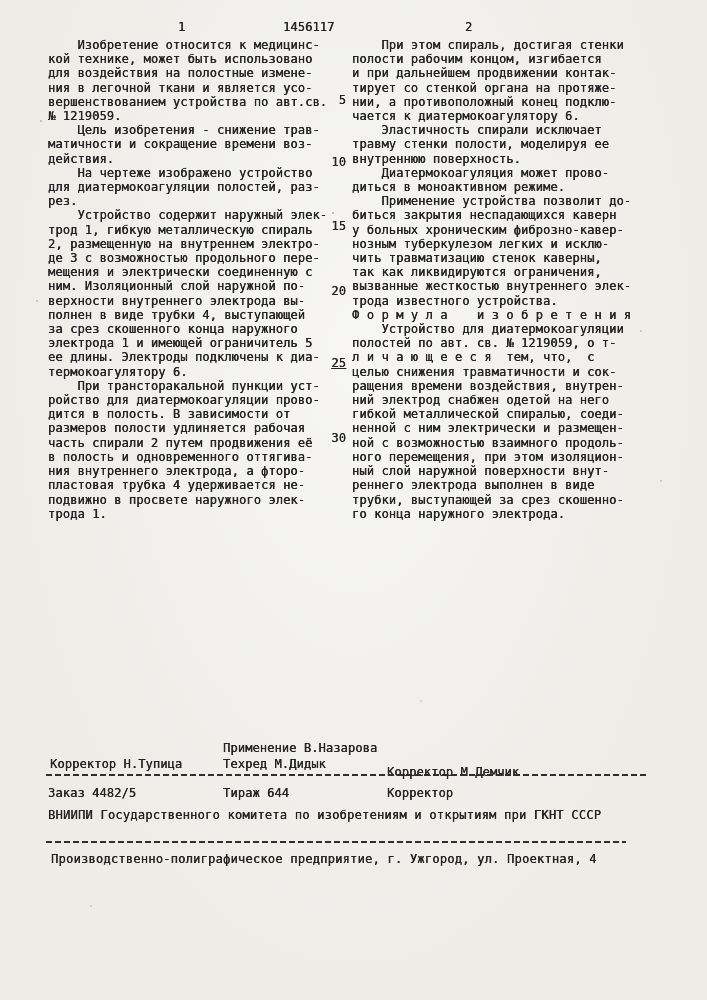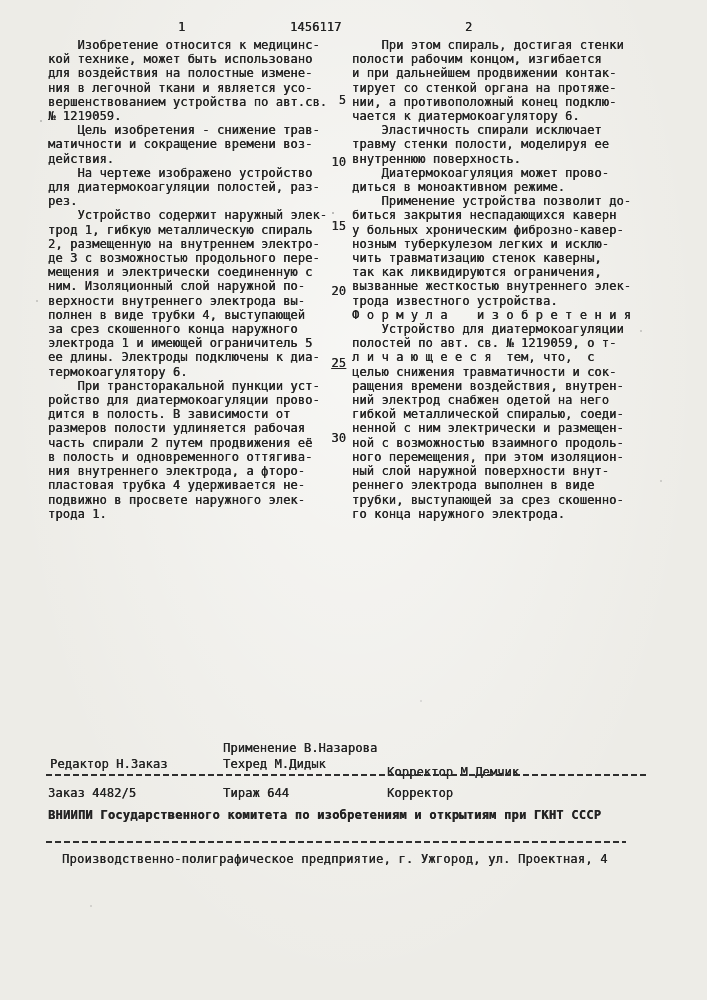--- a/index.html
+++ b/index.html
@@ -17,21 +17,21 @@
   .txt{
     position:absolute;
     white-space:pre;
     font-size:12px;
     line-height:14.2px;
     letter-spacing:0.12px;
     text-shadow:0.35px 0 0 currentColor;
   }
   .header-num{top:20px;}
   .hdr-left{left:178px;}
-  .hdr-center{left:290px;}
+  .hdr-center{left:283px;}
   .hdr-right{left:465px;}
 
   .col{top:38px;}
   .col-left{left:48px;}
   .col-right{left:352px;}
 
   .marker{position:absolute;left:318px;width:28px;text-align:right;}
   .m1{top:93px;}
   .m2{top:155px;}
   .m3{top:219px;}
@@ -46,23 +46,23 @@
   .dash1{left:46px;top:774px;width:600px;}
   .dash2{left:46px;top:841px;width:580px;}
 
   .f-compiler{left:223px;top:741px;}
   .f-editor{left:50px;top:757px;}
   .f-techred{left:223px;top:757px;}
   .f-corrector{left:387px;top:757px;margin-top:8px;}
   .f-order{left:48px;top:786px;}
   .f-tirage{left:223px;top:786px;}
   .f-subscr{left:387px;top:786px;}
-  .f-org{left:48px;top:808px;letter-spacing:0.25px;font-weight:bold;}
+  .f-org{left:48px;top:808px;letter-spacing:0.25px;}
   .f-addr{left:175px;top:824px;letter-spacing:0.25px;}
-  .f-printer{left:62px;top:852px;letter-spacing:0.25px;}
+  .f-printer{left:51px;top:852px;letter-spacing:0.25px;}
 
   .speck{position:absolute;width:2px;height:2px;left:0;top:0;background:transparent;
     box-shadow:
       40px 120px 0 rgba(60,60,60,.25),
       332px 212px 0 rgba(60,60,60,.3),
       36px 300px 0 rgba(60,60,60,.2),
       660px 480px 0 rgba(60,60,60,.18),
       90px 905px 0 rgba(60,60,60,.15),
       420px 700px 0 rgba(60,60,60,.12),
       640px 330px 0 rgba(60,60,60,.2);
@@ -149,21 +149,21 @@
 го конца наружного электрода.</div>
 
   <div class="txt marker m1">5</div>
   <div class="txt marker m2">10</div>
   <div class="txt marker m3">15</div>
   <div class="txt marker m4">20</div>
   <div class="txt marker m5">25</div>
   <div class="txt marker m6">30</div>
 
   <div class="txt f-compiler">Применение В.Назарова</div>
-  <div class="txt f-editor">Редактор Н.Заказ</div>
+  <div class="txt f-editor">Корректор Н.Тупица</div>
   <div class="txt f-techred">Техред М.Дидык</div>
   <div class="txt f-corrector">Корректор М.Демчик</div>
 
   <div class="dash dash1"></div>
 
   <div class="txt f-order">Заказ 4482/5</div>
   <div class="txt f-tirage">Тираж 644</div>
   <div class="txt f-subscr">Корректор</div>
 
   <div class="txt f-org">ВНИИПИ Государственного комитета по изобретениям и открытиям при ГКНТ СССР</div>

